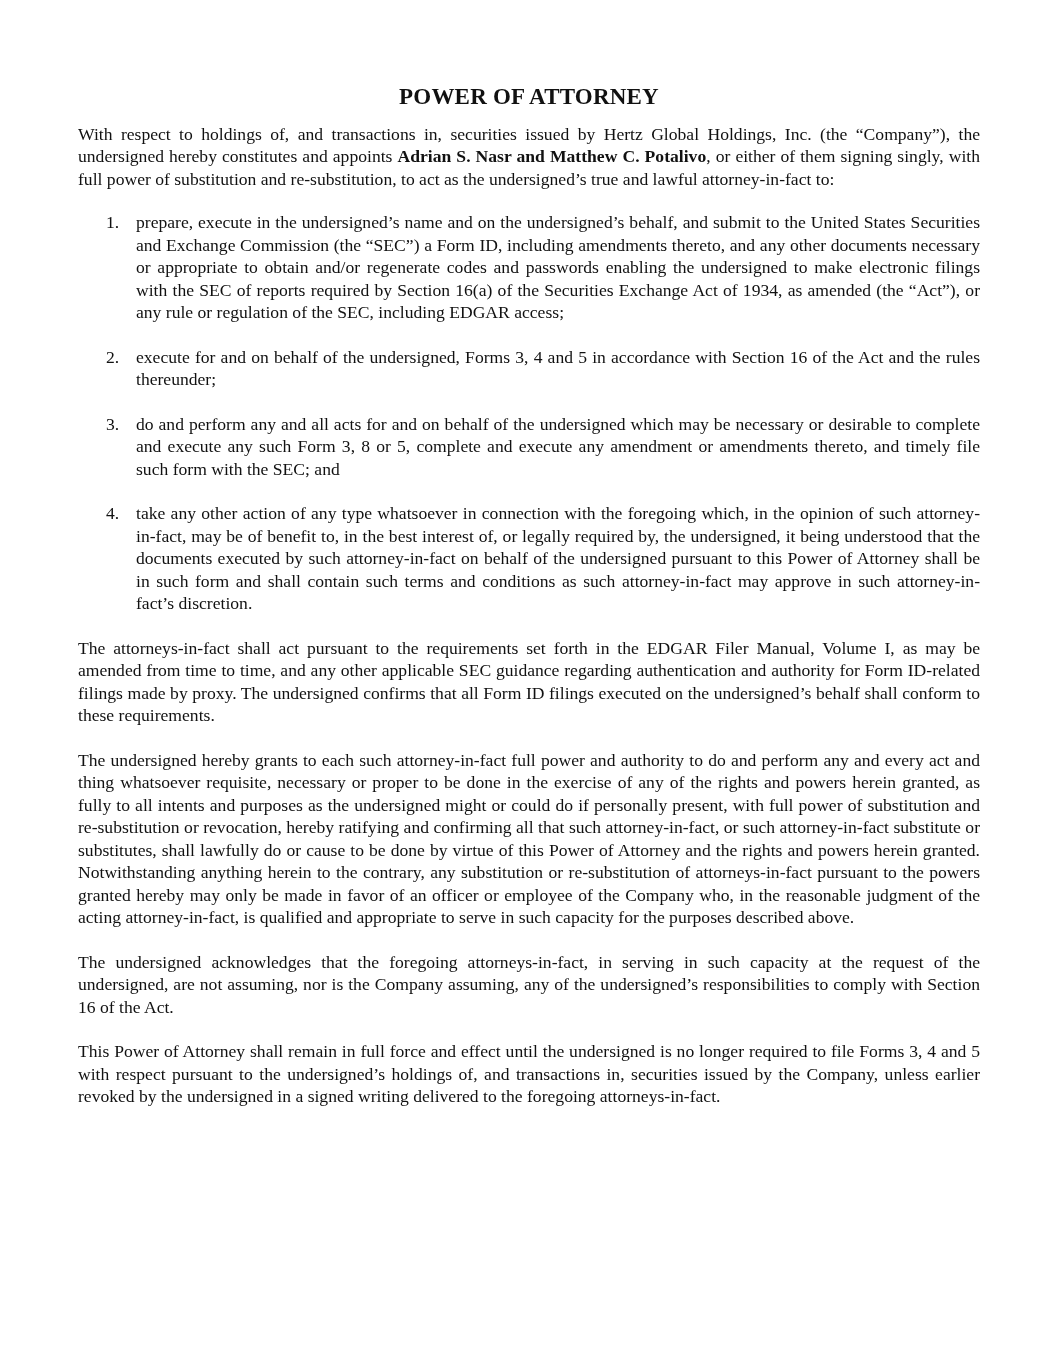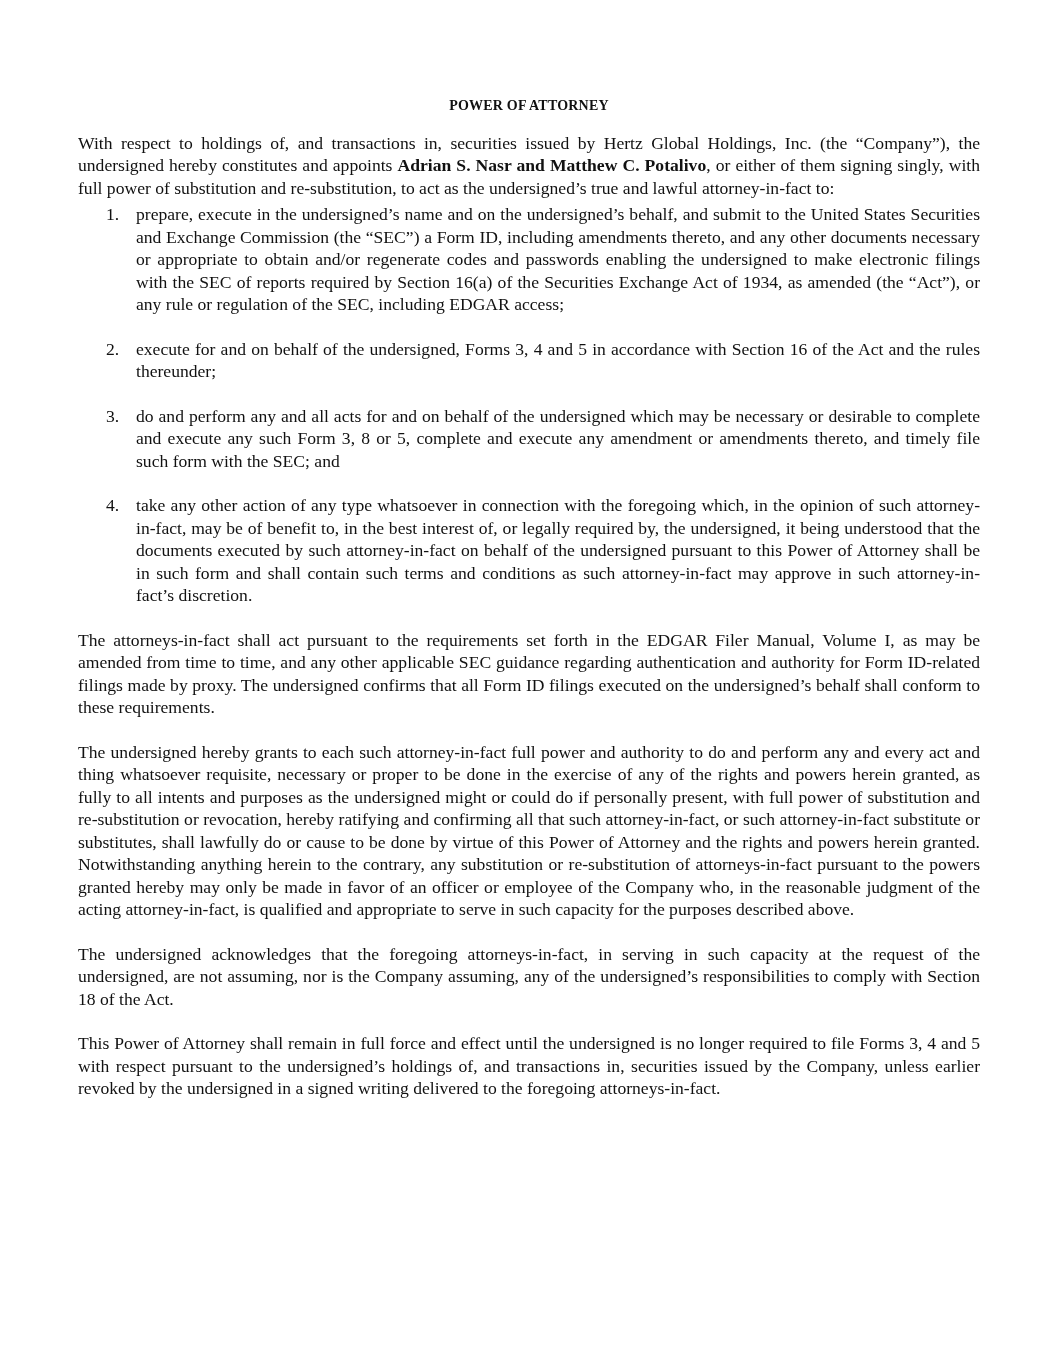--- a/index.html
+++ b/index.html
@@ -1,23 +1,23 @@
 <!DOCTYPE html>
 <html><head>
 <meta charset="utf-8">
 <style>
   html, body { margin: 0; padding: 0; background: #ffffff; }
   body { width: 1055px; height: 1365px; position: relative; overflow: hidden; }
   .page {
     position: absolute; left: 78px; top: 86px; width: 902px;
     font-family: "Liberation Serif", serif; color: #111; font-size: 17.6px; line-height: 22.5px;
   }
-  .title { text-align: center; font-weight: bold; font-size: 14px; margin: 9px 0 14px 0; letter-spacing: 0.2px; }
+  .title { text-align: center; font-weight: bold; font-size: 23px; margin: 0 0 14px 0; letter-spacing: 0.2px; }
   .para { text-align: justify; margin: 0 0 22px 0; }
-  .intro { margin-bottom: 4px; }
+  .intro { margin-bottom: 21px; }
   .list { margin: 0 0 22px 0; padding: 0; list-style: none; }
   .list li { position: relative; padding-left: 30px; margin-left: 28px; margin-bottom: 22px; text-align: justify; }
   .list li:last-child { margin-bottom: 22px; }
   .num { position: absolute; left: 0; top: 0; }
   b { font-weight: bold; }
 </style>
 </head>
 <body>
 
 <div class="page">
@@ -27,15 +27,15 @@
 
   <ol class="list">
     <li><span class="num">1.</span><span>prepare, execute in the undersigned’s name and on the undersigned’s behalf, and submit to the United States Securities and Exchange Commission (the “SEC”) a Form ID, including amendments thereto, and any other documents necessary or appropriate to obtain and/or regenerate codes and passwords enabling the undersigned to make electronic filings with the SEC of reports required by Section 16(a) of the Securities Exchange Act of 1934, as amended (the “Act”), or any rule or regulation of the SEC, including EDGAR access;</span></li>
     <li><span class="num">2.</span><span>execute for and on behalf of the undersigned, Forms 3, 4 and 5 in accordance with Section 16 of the Act and the rules thereunder;</span></li>
     <li><span class="num">3.</span><span>do and perform any and all acts for and on behalf of the undersigned which may be necessary or desirable to complete and execute any such Form 3, 8 or 5, complete and execute any amendment or amendments thereto, and timely file such form with the SEC; and</span></li>
     <li><span class="num">4.</span><span>take any other action of any type whatsoever in connection with the foregoing which, in the opinion of such attorney-in-fact, may be of benefit to, in the best interest of, or legally required by, the undersigned, it being understood that the documents executed by such attorney-in-fact on behalf of the undersigned pursuant to this Power of Attorney shall be in such form and shall contain such terms and conditions as such attorney-in-fact may approve in such attorney-in-fact’s discretion.</span></li>
   </ol>
 
   <div class="para">The attorneys-in-fact shall act pursuant to the requirements set forth in the EDGAR Filer Manual, Volume I, as may be amended from time to time, and any other applicable SEC guidance regarding authentication and authority for Form ID-related filings made by proxy.  The undersigned confirms that all Form ID filings executed on the undersigned’s behalf shall conform to these requirements.</div>
   <div class="para">The undersigned hereby grants to each such attorney-in-fact full power and authority to do and perform any and every act and thing whatsoever requisite, necessary or proper to be done in the exercise of any of the rights and powers herein granted, as fully to all intents and purposes as the undersigned might or could do if personally present, with full power of substitution and re-substitution or revocation, hereby ratifying and confirming all that such attorney-in-fact, or such attorney-in-fact substitute or substitutes, shall lawfully do or cause to be done by virtue of this Power of Attorney and the rights and powers herein granted.  Notwithstanding anything herein to the contrary, any substitution or re-substitution of attorneys-in-fact pursuant to the powers granted hereby may only be made in favor of an officer or employee of the Company who, in the reasonable judgment of the acting attorney-in-fact, is qualified and appropriate to serve in such capacity for the purposes described above.</div>
-  <div class="para">The undersigned acknowledges that the foregoing attorneys-in-fact, in serving in such capacity at the request of the undersigned, are not assuming, nor is the Company assuming, any of the undersigned’s responsibilities to comply with Section 18 of the Act.</div>
+  <div class="para">The undersigned acknowledges that the foregoing attorneys-in-fact, in serving in such capacity at the request of the undersigned, are not assuming, nor is the Company assuming, any of the undersigned’s responsibilities to comply with Section 16 of the Act.</div>
   <div class="para">This Power of Attorney shall remain in full force and effect until the undersigned is no longer required to file Forms 3, 4 and 5 with respect pursuant to the undersigned’s holdings of, and transactions in, securities issued by the Company, unless earlier revoked by the undersigned in a signed writing delivered to the foregoing attorneys-in-fact.</div>
 </div>
 
 </body></html>

